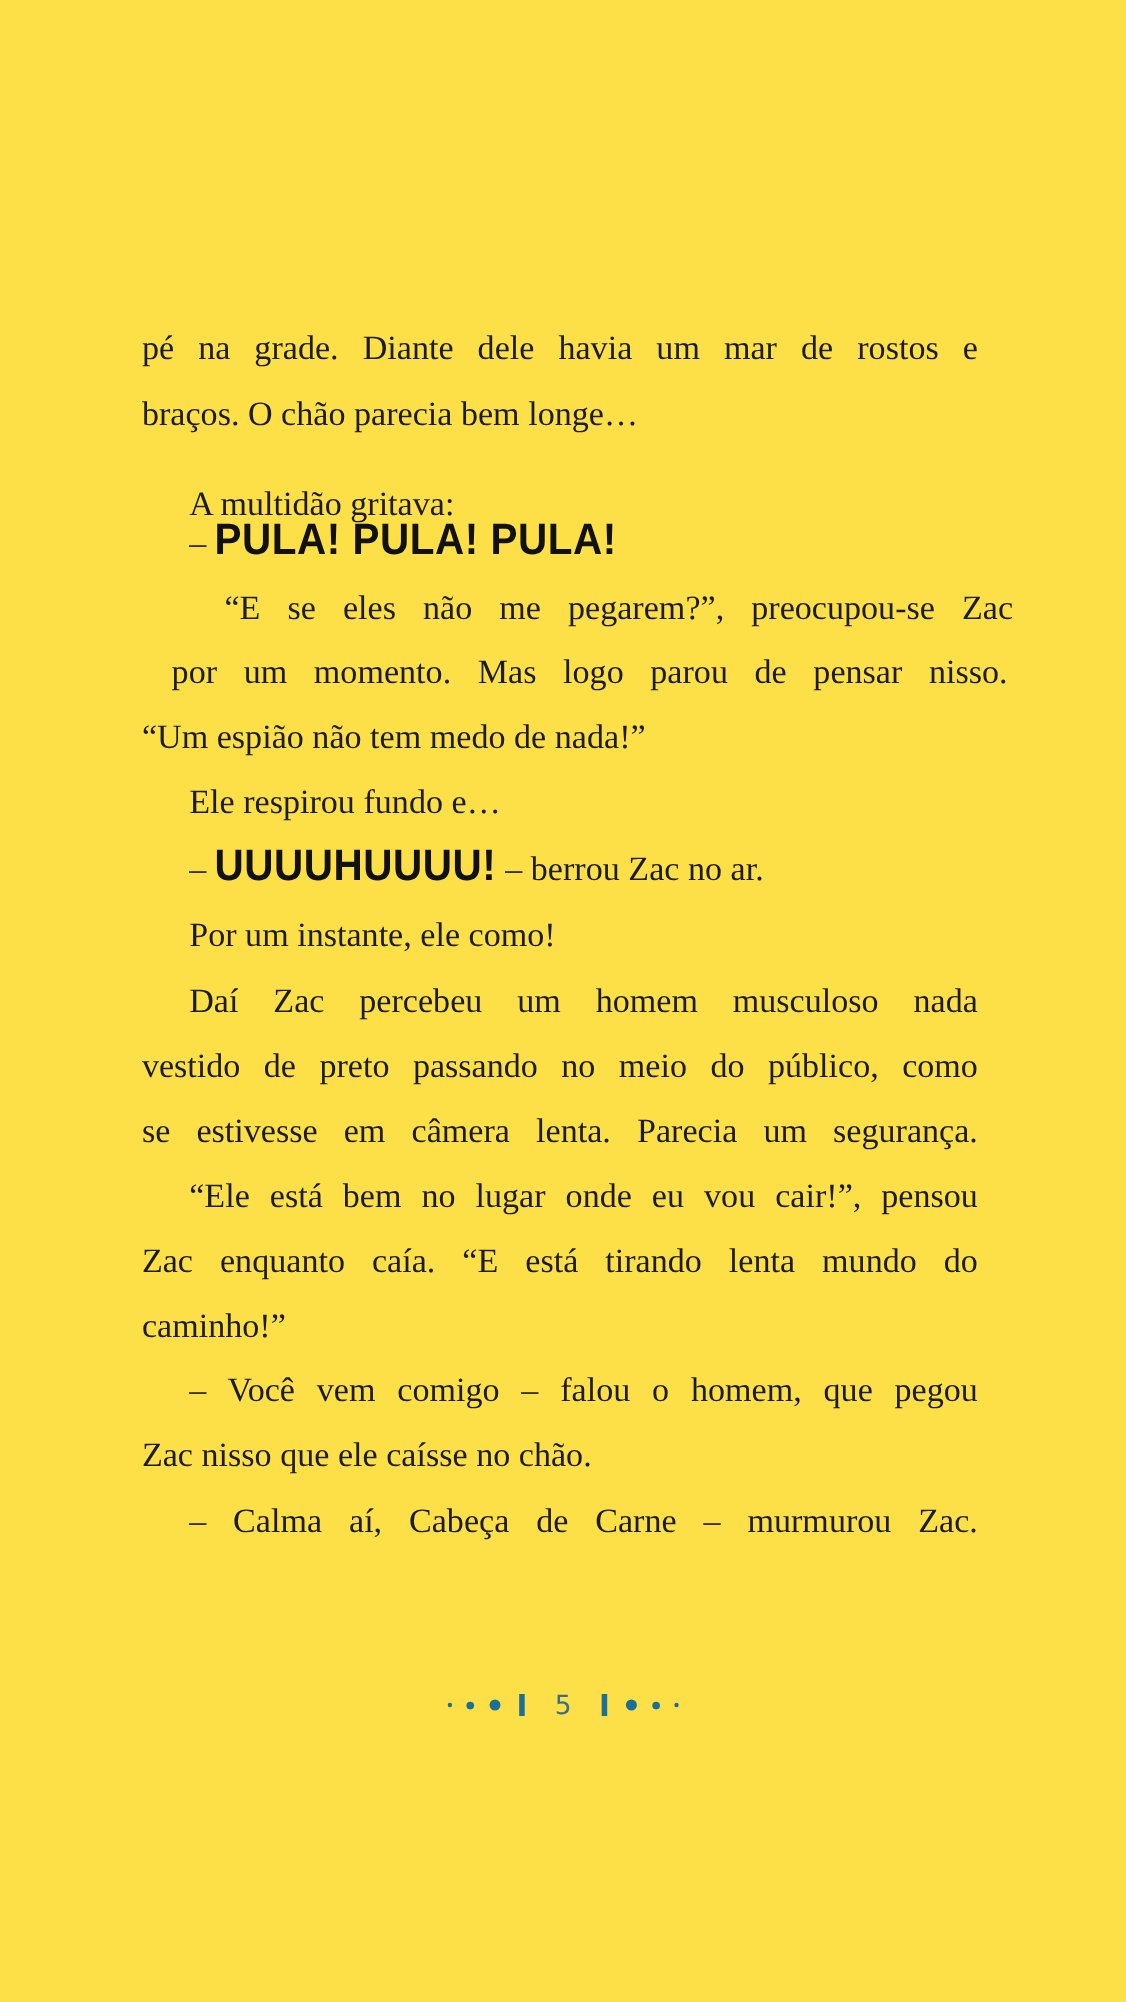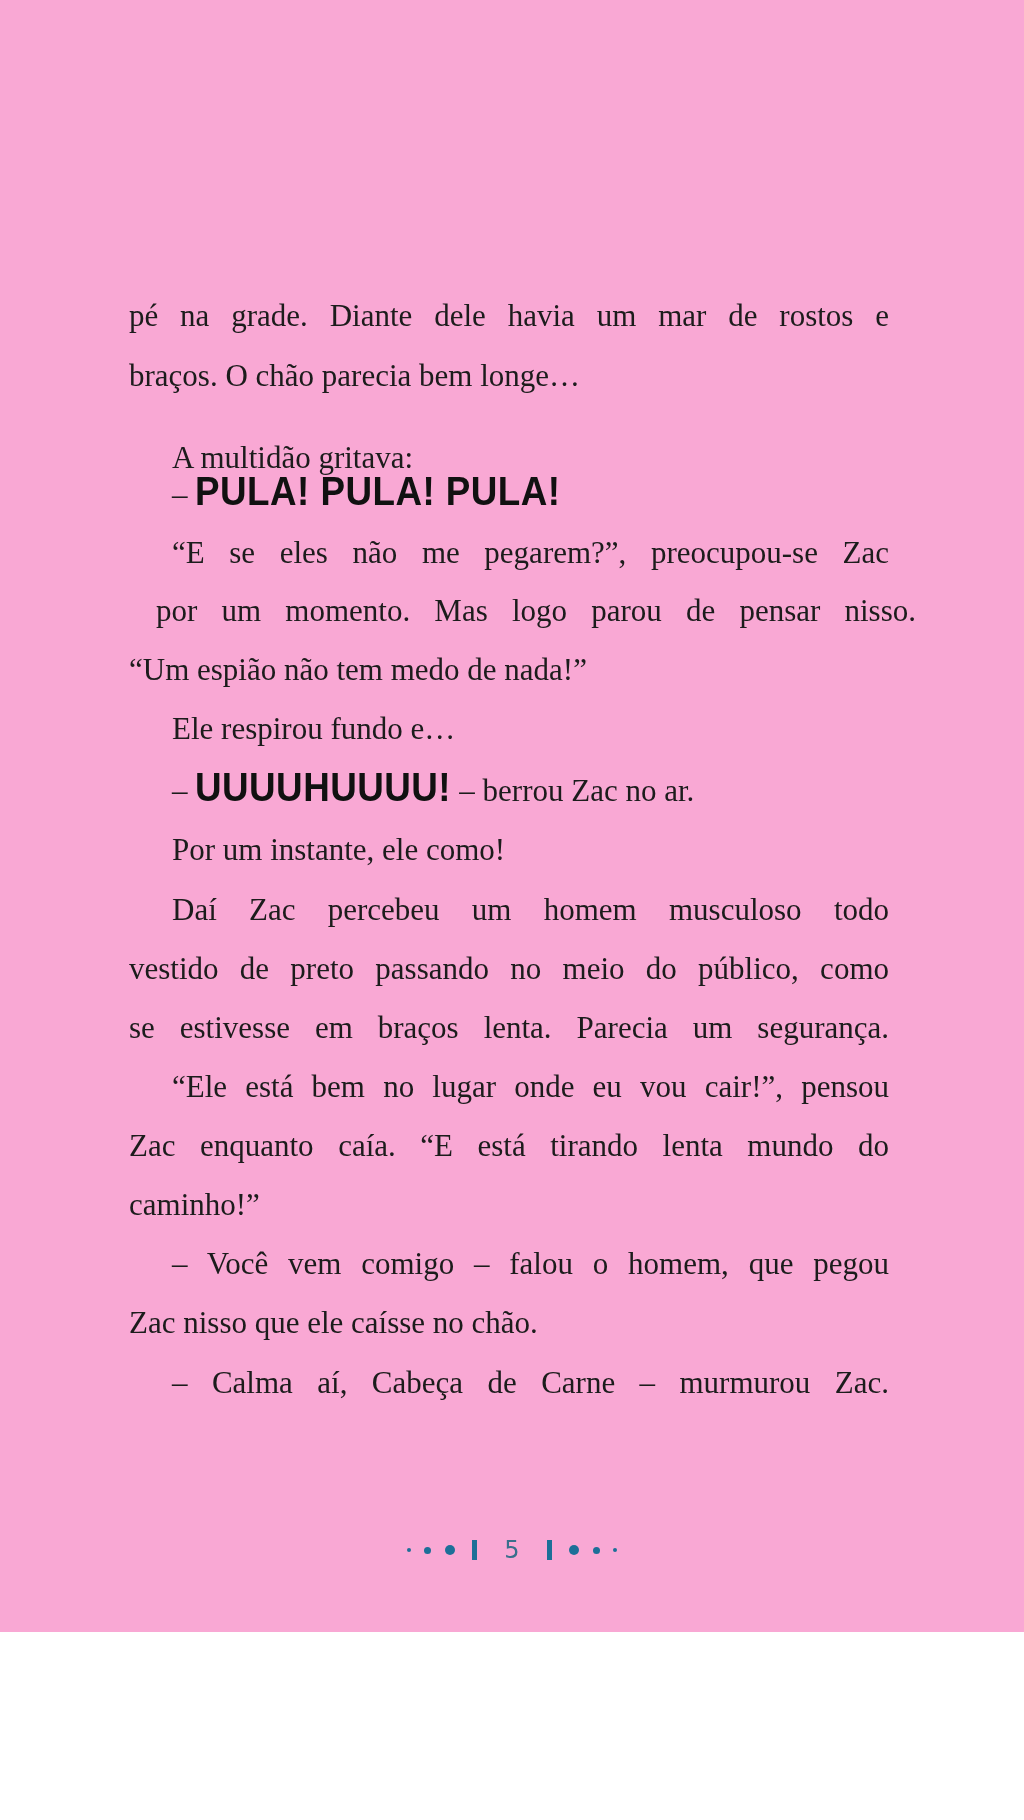--- a/index.html
+++ b/index.html
@@ -1,17 +1,17 @@
 <!DOCTYPE html>
 <html><head>
 <meta charset="utf-8">
 <style>
   html, body { margin:0; padding:0; background:#ffffff; }
   body { width:1024px; height:1820px; position:relative; overflow:hidden; }
-  .page { position:absolute; left:0; top:0; width:1024px; height:1632px; background:#f9a8d4; }
+  .page { position:absolute; left:0; top:0; width:1024px; height:1820px; background:#fde047; }
   .line {
     position:absolute; left:129px; width:760px;
     font-family:"Liberation Serif","DejaVu Serif",serif;
     font-size:31px; color:#1c1c1c; white-space:nowrap; line-height:40px;
   }
   .line.justify { text-align:justify; text-align-last:justify; }
   .line.indent { left:172px; width:717px; }
   .shout {
     font-family:"Liberation Sans","DejaVu Sans",sans-serif;
     font-weight:bold; font-size:40px; color:#111; letter-spacing:0.5px;
@@ -26,28 +26,28 @@
   .folio .num { display:inline-block; margin:0 14px; color:#3a6f8c; vertical-align:middle; }
 </style>
 </head>
 <body>
 
 <div class="page">
   <div id="text-area">
       <div class="line justify" style="top: 296px;">pé na grade. Diante dele havia um mar de rostos e</div>
       <div class="line" style="top: 356px;">braços. O chão parecia bem longe…</div>
       <div class="line indent" style="top: 415px; margin-top: 23px;">A multidão gritava:</div>
-      <div class="line indent justify" style="top: 533px;">“E se eles não me pegarem?”, preocupou-se Zac</div>
+      <div class="line indent justify" style="top: 533px; margin-left: 32px;">“E se eles não me pegarem?”, preocupou-se Zac</div>
       <div class="line justify" style="top: 591px; margin-left: 27px;">por um momento. Mas logo parou de pensar nisso.</div>
       <div class="line" style="top: 650px;">“Um espião não tem medo de nada!”</div>
       <div class="line indent" style="top: 709px;">Ele respirou fundo e…</div>
       <div class="line indent" style="top: 830px;">Por um instante, ele como!</div>
-      <div class="line indent justify" style="top: 890px;">Daí Zac percebeu um homem musculoso todo</div>
+      <div class="line indent justify" style="top: 890px;">Daí Zac percebeu um homem musculoso nada</div>
       <div class="line justify" style="top: 949px;">vestido de preto passando no meio do público, como</div>
-      <div class="line justify" style="top: 1008px;">se estivesse em braços lenta. Parecia um segurança.</div>
+      <div class="line justify" style="top: 1008px;">se estivesse em câmera lenta. Parecia um segurança.</div>
       <div class="line indent justify" style="top: 1067px;">“Ele está bem no lugar onde eu vou cair!”, pensou</div>
       <div class="line justify" style="top: 1126px;">Zac enquanto caía. “E está tirando lenta mundo do</div>
       <div class="line" style="top: 1185px;">caminho!”</div>
       <div class="line indent justify" style="top: 1244px;">– Você vem comigo – falou o homem, que pegou</div>
       <div class="line" style="top: 1303px;">Zac nisso que ele caísse no chão.</div>
       <div class="line indent justify" style="top: 1363px;">– Calma aí, Cabeça de Carne – murmurou Zac.</div>
     </div>
 
   <div class="line indent" id="shout2" style="top: 767px;">
     <span>– </span><span class="shout">UUUUHUUUU!</span><span style="position:relative;left:-22px;"> – berrou Zac no ar.</span>

